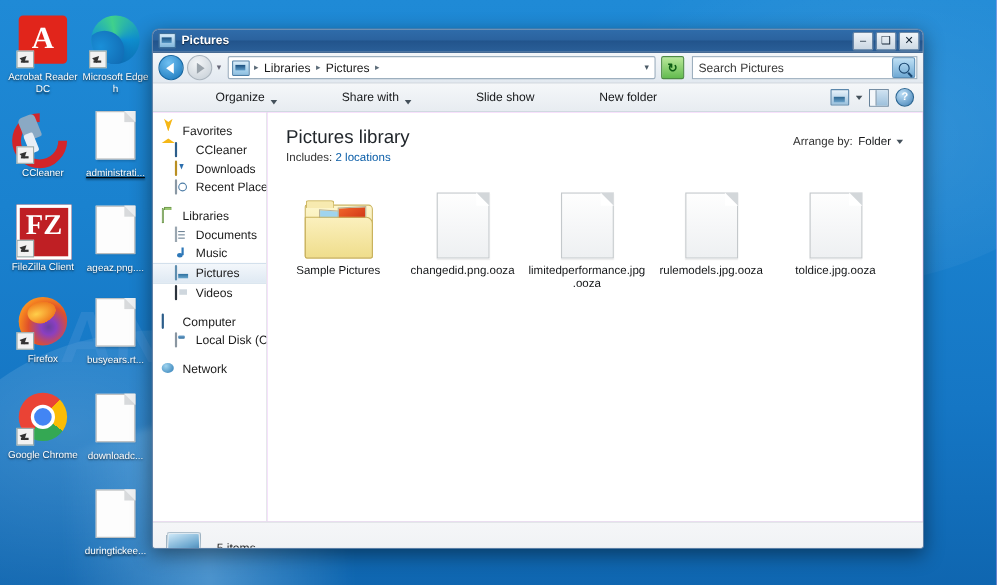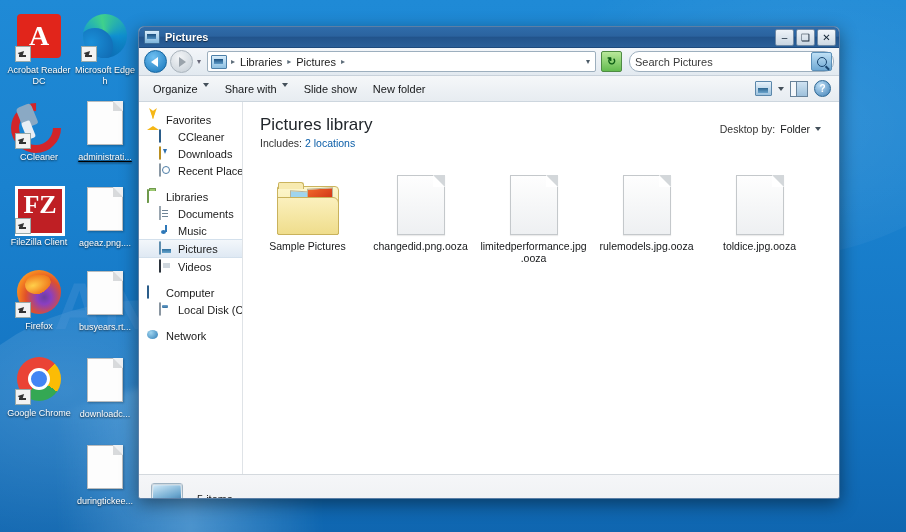--- a/index.html
+++ b/index.html
@@ -147,36 +147,36 @@
              border:1px solid #4c7fa8;border-radius:1px;margin:0 2px 0 1px;position:relative;}
   .addr-icon:after{content:"";position:absolute;left:2px;top:3px;width:9px;height:5px;
              background:linear-gradient(180deg,#1b4f7e,#5d9bc8);}
   .crumb{padding:1px 3px;font-size:11px;color:#1b1b1b;}
   .sep{color:#5b6b78;font-size:8px;padding:0 1px;}
   .addr-drop{margin-left:auto;color:#4b5a66;font-size:8px;padding-right:3px;}
   .refresh{width:19px;height:19px;border:1px solid #4e8b44;border-radius:2px;margin-left:2px;
            background:linear-gradient(180deg,#b9e89a,#63bb4f);display:flex;align-items:center;
            justify-content:center;color:#0c5c14;font-size:11px;font-weight:bold;}
   .searchbox{
-    width:198px;height:19px;background:#fff;border:1px solid #9dafbe;border-radius:10px;
+    width:198px;height:19px;background:#fff;border:1px solid #9dafbe;border-radius:0;
     margin-left:4px;display:flex;align-items:center;padding-left:5px;font-size:11px;color:#3a3a3a;
   }
   .search-btn{width:19px;height:17px;margin-left:auto;margin-right:1px;border-radius:2px;
     background:linear-gradient(180deg,#bfe0f5,#6fa9d4);border:1px solid #5b8fb8;
     display:flex;align-items:center;justify-content:center;}
   .mag{width:8px;height:8px;border:1.6px solid #19456f;border-radius:50%;position:relative;}
   .mag:after{content:"";position:absolute;right:-4px;bottom:-3px;width:5px;height:1.6px;
              background:#19456f;transform:rotate(45deg);}
 
   .toolbar{
     height:25px;background:linear-gradient(180deg,#f5f7f9,#e7ecf1);
     border-bottom:1px solid #cdd6de;display:flex;align-items:center;padding:0 6px;gap:0;
   }
-  .tbitem{font-size:11px;color:#16181a;padding:3px 8px;display:flex;align-items:flex-start;gap:5px;
-          border-radius:2px;white-space:nowrap;}
+  .tbitem{font-size:11px;color:#16181a;padding:3px 8px;display:flex;align-items:flex-end;gap:5px;
+          border-radius:2px;white-space:nowrap;margin-left:43px;}
   .caret{width:0;height:0;border-left:3.5px solid transparent;border-right:3.5px solid transparent;
          border-top:4px solid #44505a;}
   .tb-right{margin-left:auto;display:flex;align-items:center;gap:6px;padding-right:2px;}
   .viewicon{width:15px;height:13px;background:linear-gradient(180deg,#e8f2fa,#9cc2de);
             border:1px solid #5b87ab;border-radius:1px;position:relative;}
   .viewicon:after{content:"";position:absolute;left:2px;top:6px;width:10px;height:5px;
             background:linear-gradient(180deg,#2c658f,#6ba3cb);}
   .panetoggle{width:16px;height:14px;border:1px solid #67829a;background:#fff;display:flex;}
   .panetoggle i{display:block;width:5px;border-right:1px solid #67829a;background:#f4f7fa;}
   .panetoggle b{display:block;flex:1;background:linear-gradient(180deg,#cfe2f1,#9dc0db);}
@@ -517,21 +517,21 @@
     <div class="content">
       <div class="lib-header">
         <div>
           <div class="lib-title">Pictures library</div>
           <div class="lib-sub">
             <span>Includes:</span>
             <span class="lnk">2 locations</span>
           </div>
         </div>
         <div class="arrange">
-          <span>Desktop by:</span>
+          <span>Arrange by:</span>
           <span class="val">Folder</span>
           <span class="caret"></span>
         </div>
       </div>
 
       <div class="files">
         <div class="fileitem">
           <div class="ico">
             <div class="folder-ico">
               <div class="folder-back"></div>

